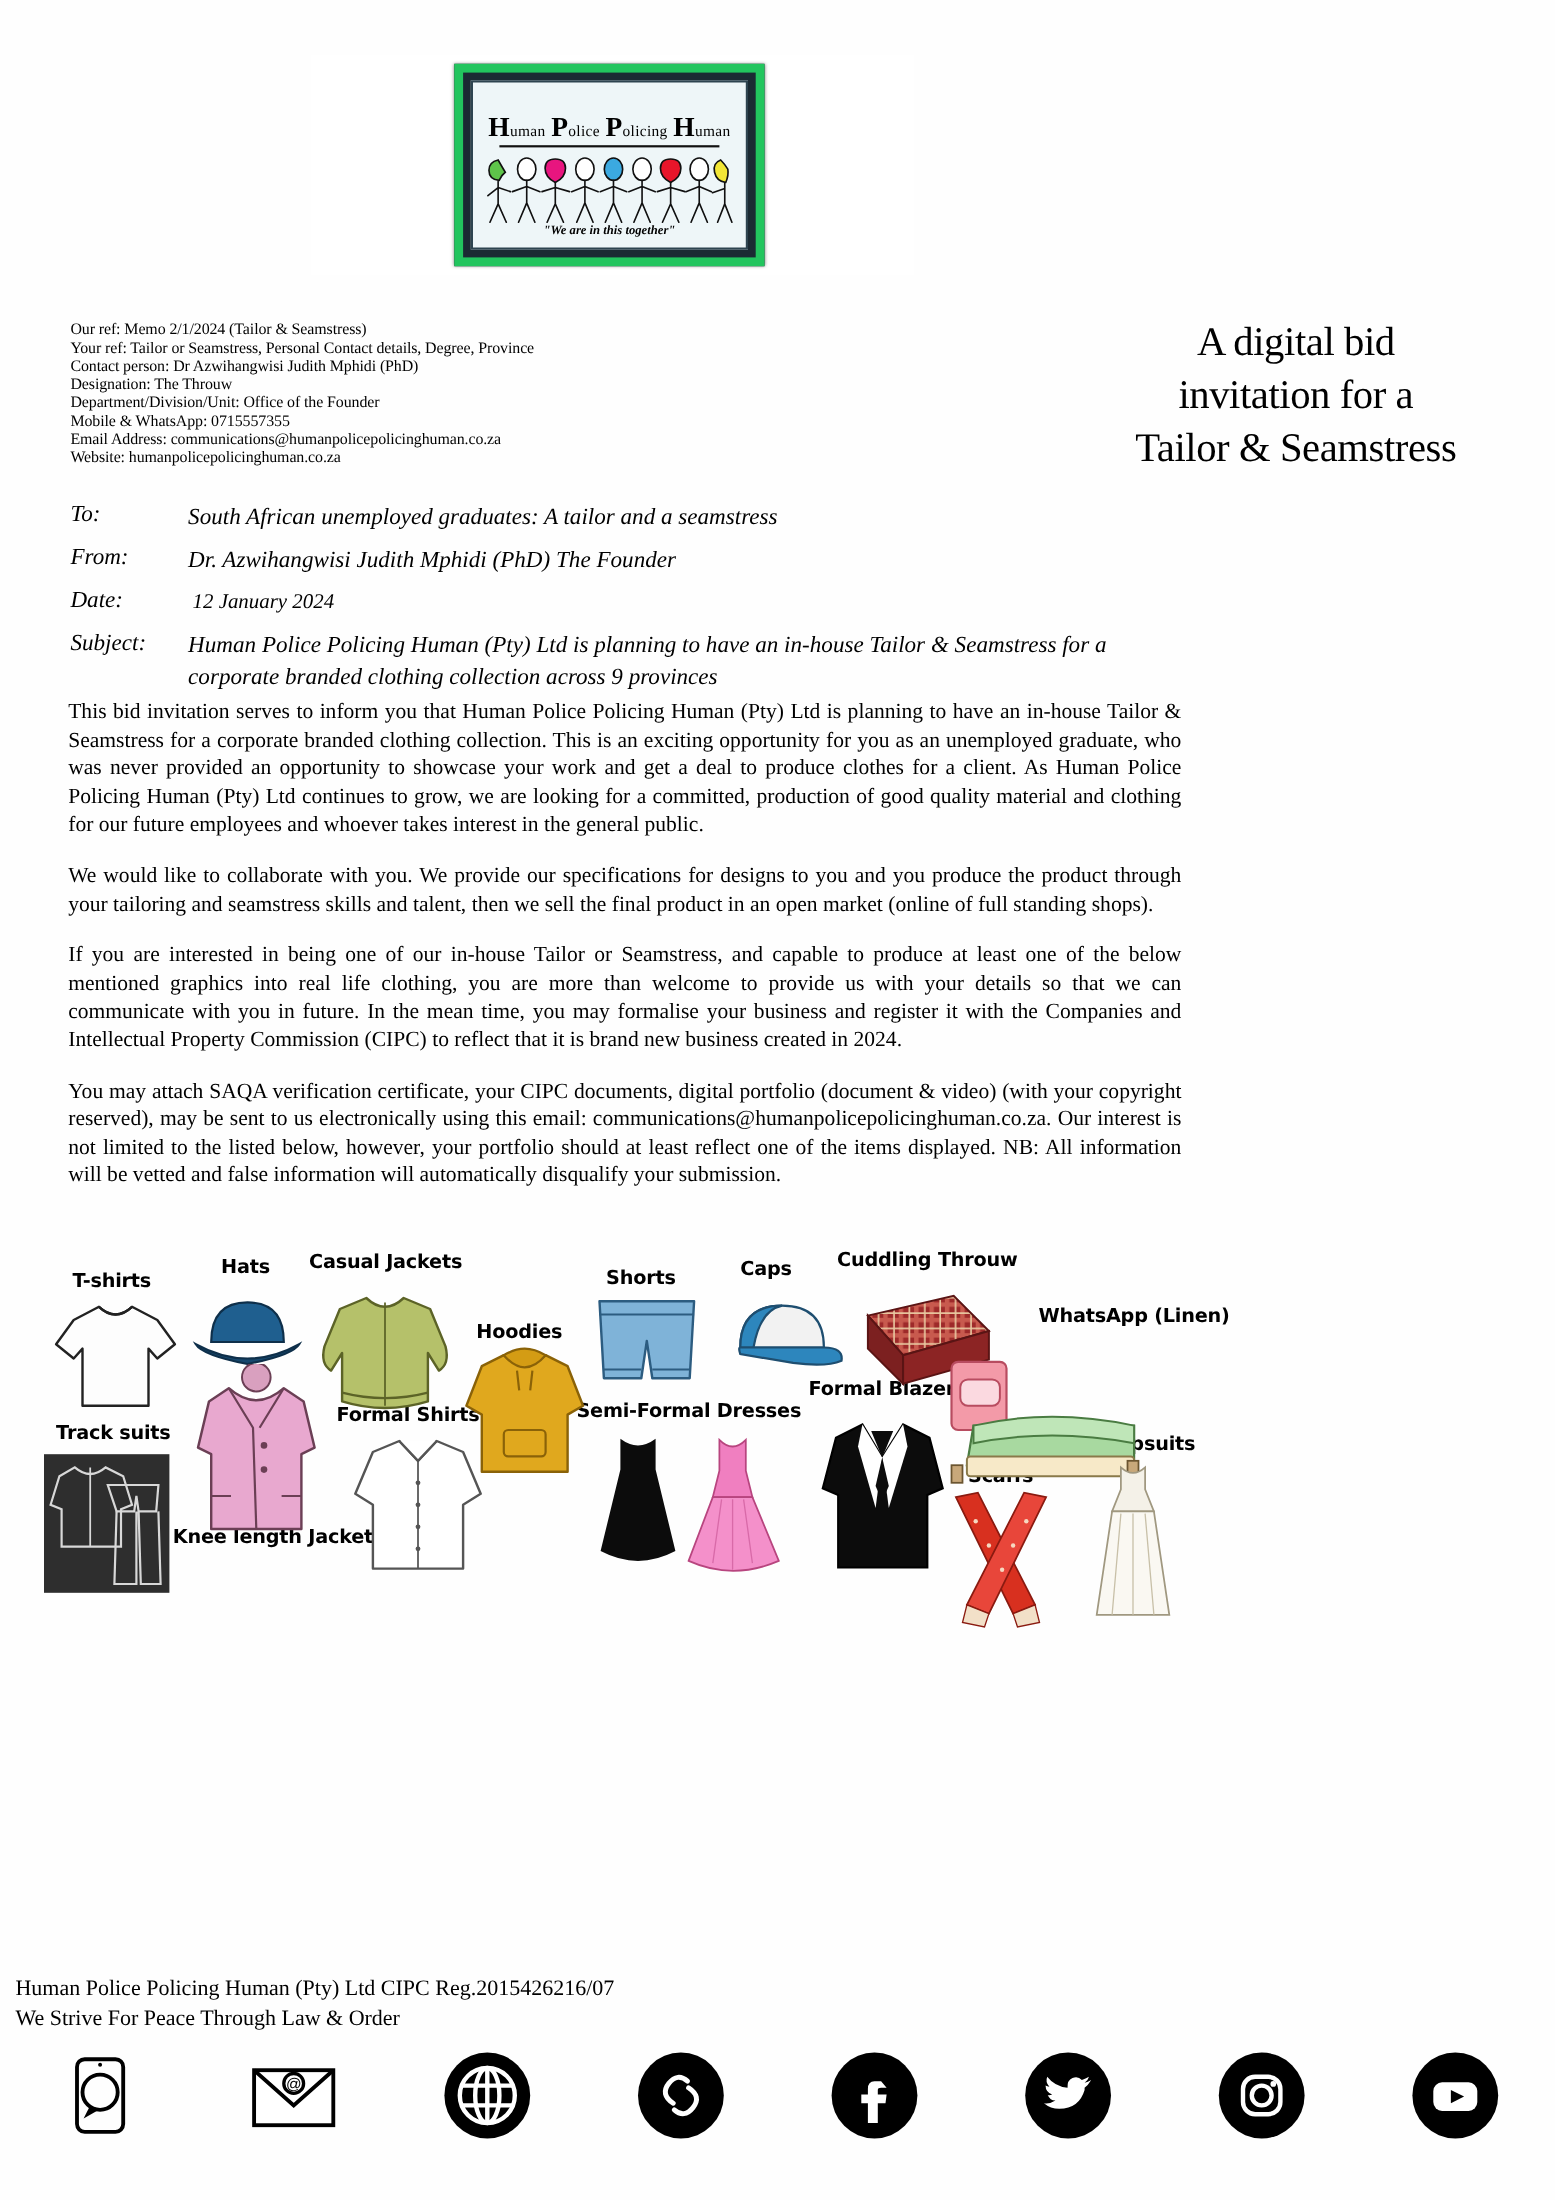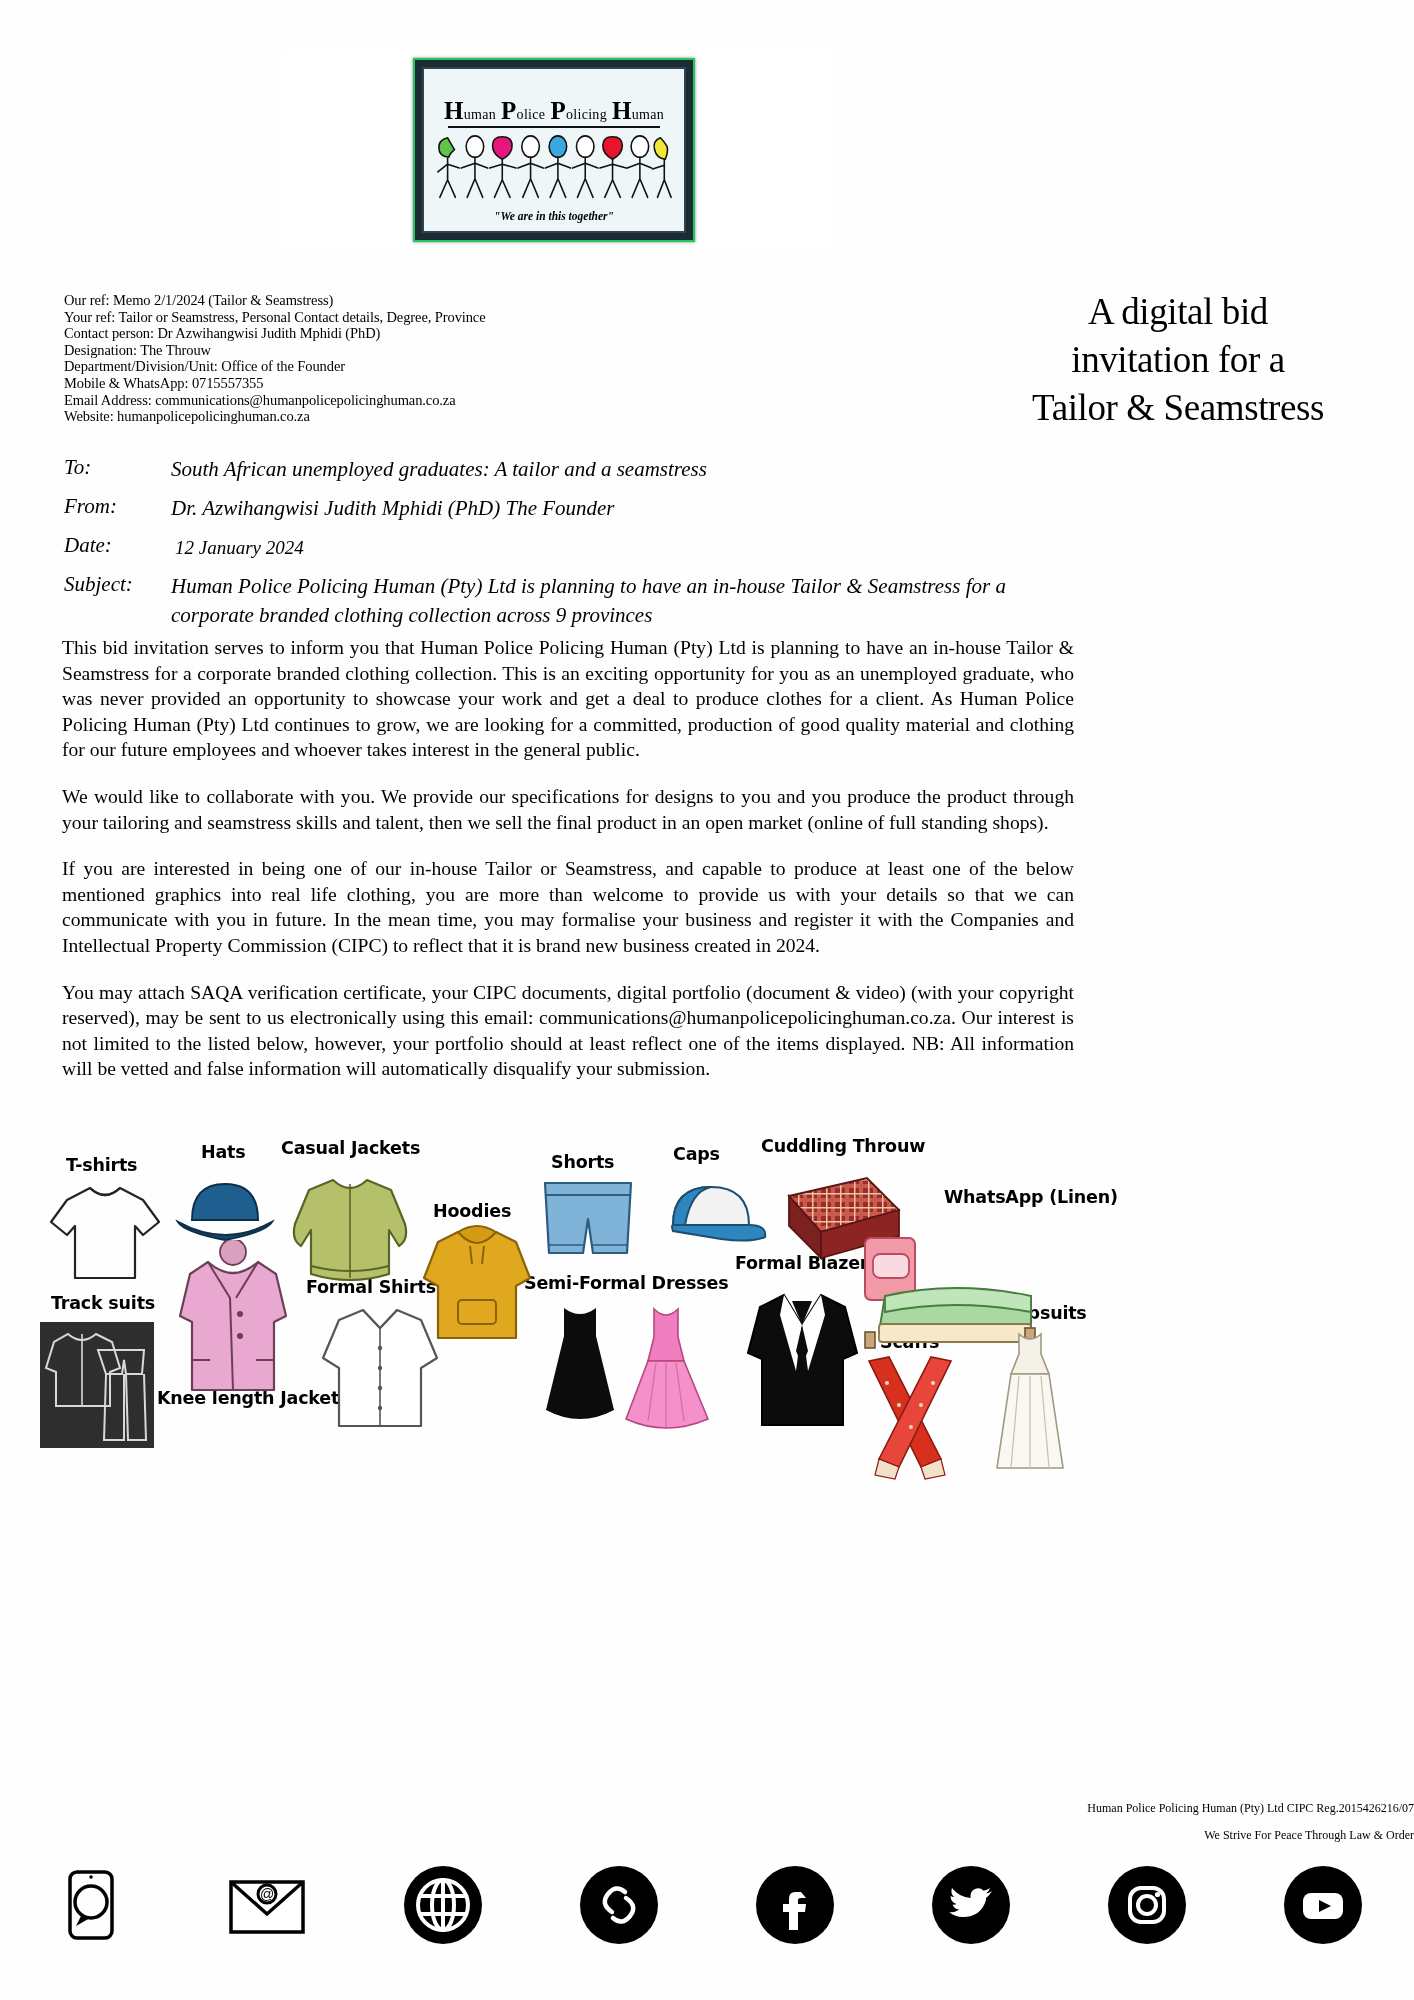--- a/index.html
+++ b/index.html
@@ -27,21 +27,21 @@
     position: absolute;
     left: 283px; top: 50px;
     width: 548px; height: 200px;
     background: #ffffff;
   }
   .logo-frame {
     position: absolute;
     left: 413px; top: 58px;
     width: 282px; height: 184px;
     background: #1b2a33;
-    border: 2px solid #22c55e;
+    border: 8px solid #22c55e;
     padding: 7px;
     box-shadow: 0 0 3px rgba(0,0,0,0.5);
   }
   .logo-inner {
     width: 100%; height: 100%;
     background: #eef6f8;
     border: 2px solid #2e4450;
     position: relative;
     overflow: hidden;
   }
@@ -130,22 +130,22 @@
     color: #000;
     white-space: nowrap;
     letter-spacing: -0.2px;
   }
   .gal-item { position: absolute; }
 
   
   .footer-text {
     position: absolute;
     left: 14px; right: 0; top: 1795px;
-    text-align: right;
-    font-size: 12px;
+    text-align: left;
+    font-size: 20px;
     line-height: 27px;
   }
   .social-row {
     position: absolute;
     left: 30px; right: 30px; top: 1855px;
     height: 100px;
     display: flex;
     justify-content: space-between;
     align-items: center;
     padding: 0 20px;

